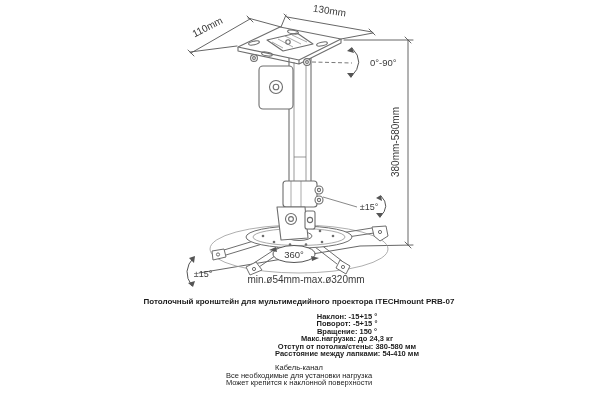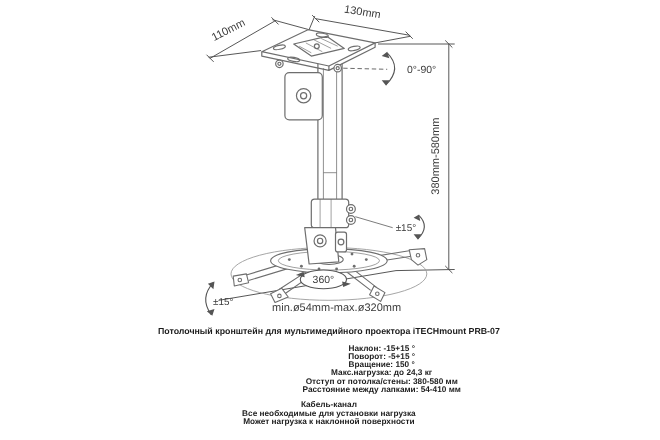--- a/index.html
+++ b/index.html
@@ -5,21 +5,21 @@
   html,body{margin:0;padding:0;background:#ffffff;}
   .canvas{
     position:relative;width:600px;height:400px;background:#ffffff;
     font-family:"Liberation Sans",sans-serif;overflow:hidden;
   }
   .drawing{position:absolute;top:0;left:0;}
   .dim-text{font-family:"Liberation Sans",sans-serif;fill:#3a3a3a;}
   .textblock{position:absolute;left:0;width:598px;text-align:center;color:#1c1c1c;}
   .title-line{top:297px;font-size:8px;font-weight:bold;}
   .spec-lines{top:313px;font-size:7.5px;font-weight:bold;line-height:7.45px;margin-left:48px;}
-  .feature-lines{top:364px;font-size:7.5px;font-weight:bold;line-height:7.5px;}
+  .feature-lines{top:364px;font-size:7.5px;font-weight:normal;line-height:7.5px;}
 </style>
 </head>
 <body>
 
 <div class="canvas">
 
   <svg class="drawing" width="600" height="292" viewBox="0 0 600 292">
 
     <g stroke="#555" stroke-width="0.9" fill="none" stroke-linecap="round">
 
@@ -150,16 +150,16 @@
     <div>Поворот: -5+15 °</div>
     <div>Вращение: 150 °</div>
     <div>Макс.нагрузка: до 24,3 кг</div>
     <div>Отступ от потолка/стены: 380-580 мм</div>
     <div>Расстояние между лапками: 54-410 мм</div>
   </div>
 
   <div class="textblock feature-lines">
     <div>Кабель-канал</div>
     <div>Все необходимые для установки нагрузка</div>
-    <div>Может нагрузка к наклонной поверхности</div>
+    <div>Может крепится к наклонной поверхности</div>
   </div>
 
 </div>
 
 </body></html>

